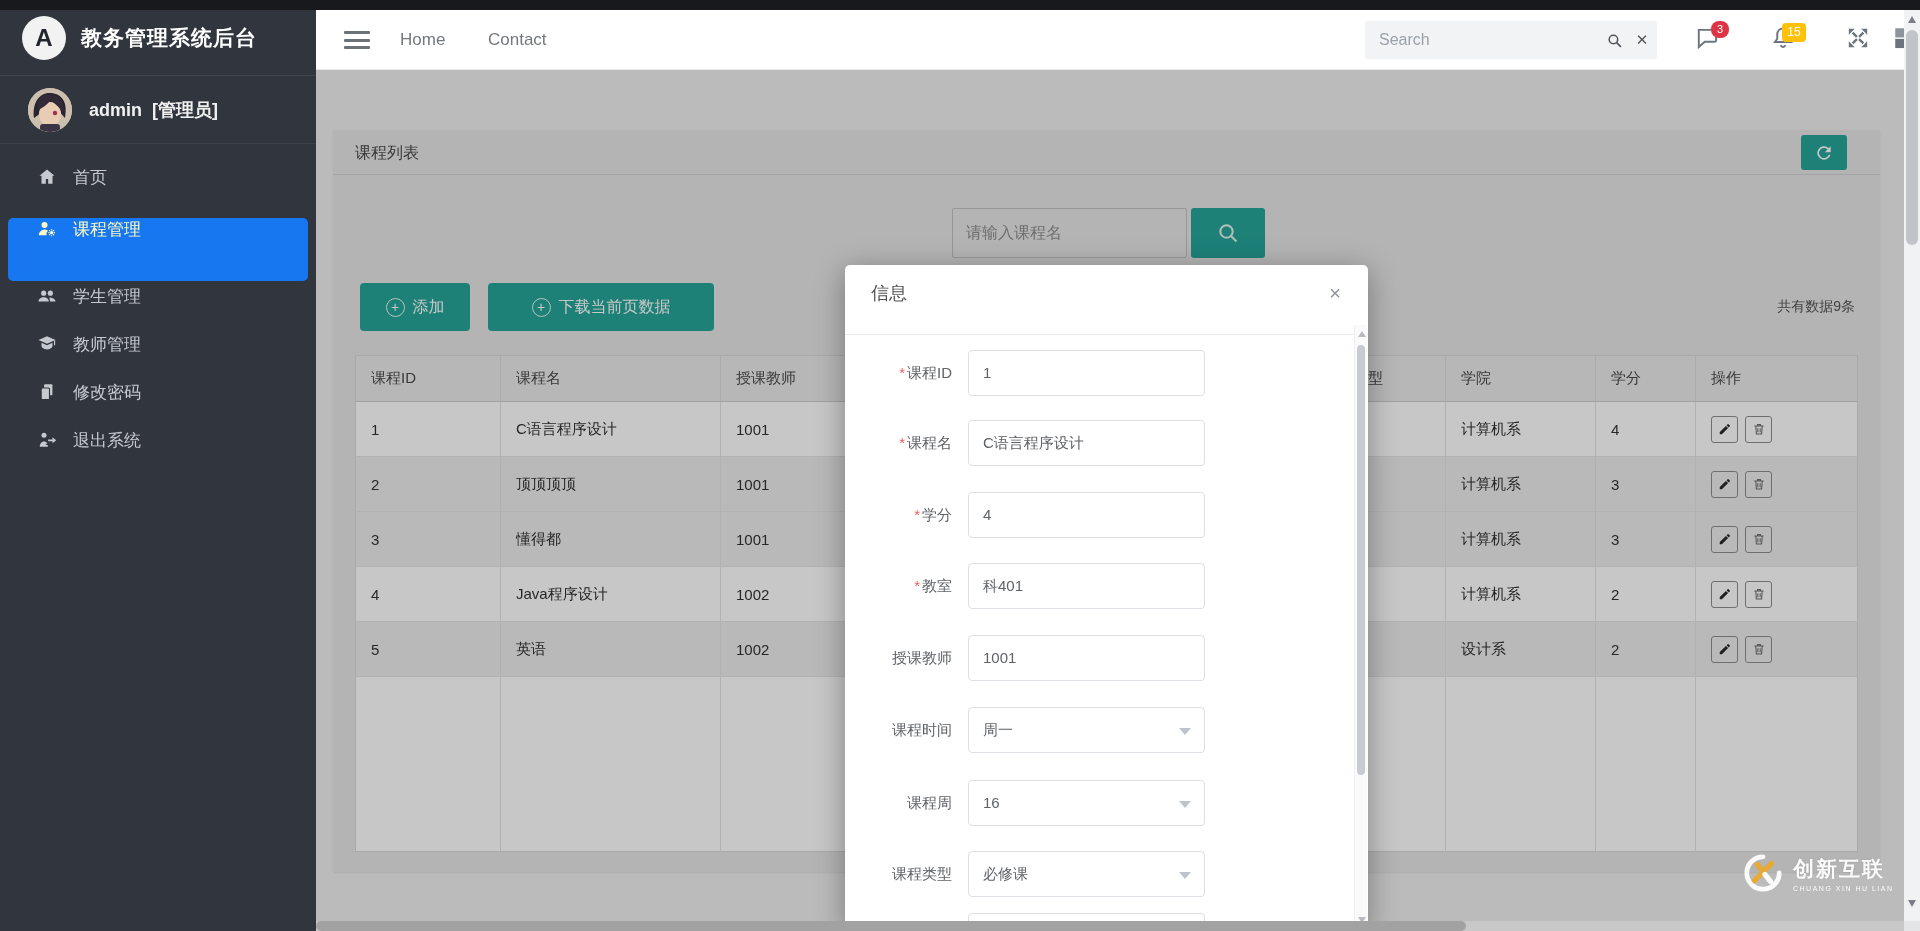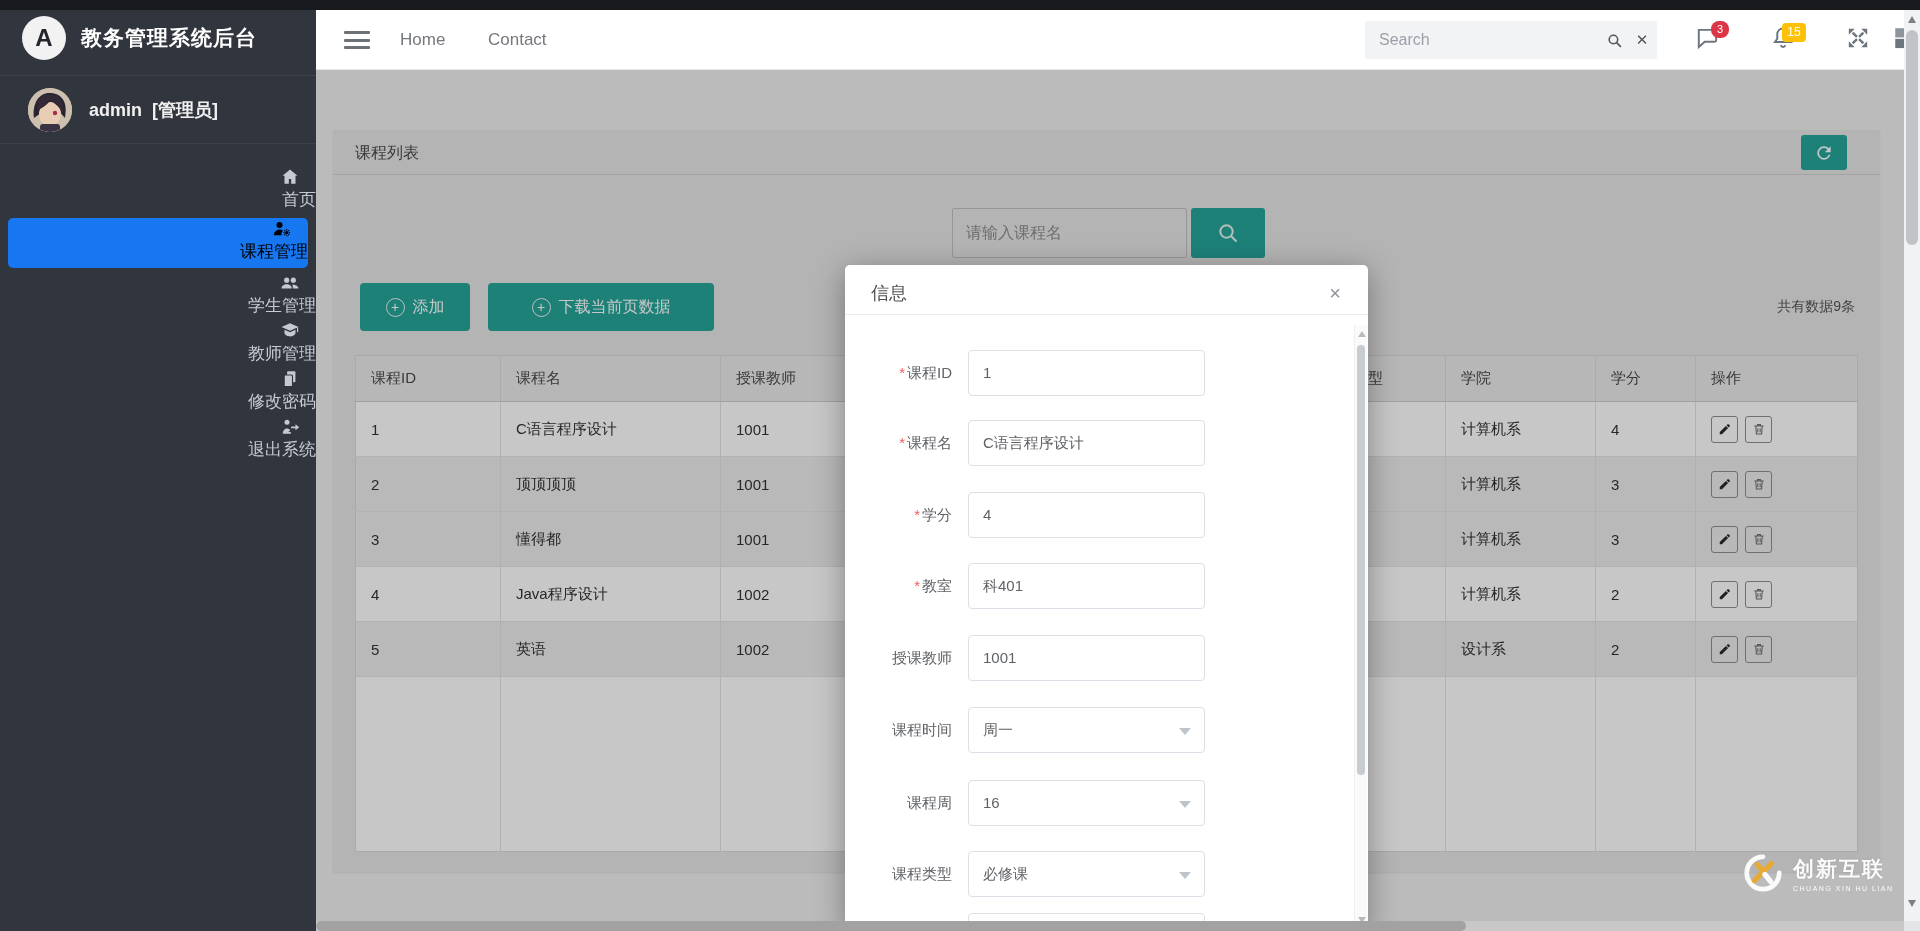--- a/index.html
+++ b/index.html
@@ -10,23 +10,23 @@
 
   
   .sidebar { position:absolute; left:0; top:0; width:316px; height:931px; background:#31353d; z-index:20; }
   .brand { height:76px; display:flex; align-items:center; padding-left:22px; border-bottom:1px solid rgba(255,255,255,.08); }
   .logo-circle { width:44px; height:44px; border-radius:50%; background:#f2f2f2; color:#23262c; display:flex; align-items:center; justify-content:center; font-weight:bold; font-size:24px; flex:0 0 44px; }
   .brand-title { color:#ffffff; font-size:21px; font-weight:600; margin-left:15px; letter-spacing:1px; }
   .userbox { height:68px; display:flex; align-items:center; padding-left:28px; border-bottom:1px solid rgba(255,255,255,.06); }
   .avatar { width:44px; height:44px; border-radius:50%; overflow:hidden; flex:0 0 44px; background:#c9b9a6; }
   .username { color:#f0f0f0; font-size:18px; font-weight:600; margin-left:17px; }
   .menu { padding-top:22px; }
-  .menu-item { height:48px; display:flex; align-items:flex-end; padding-left:36px; color:#c6cad0; font-size:17px; cursor:pointer;flex-direction:column; }
+  .menu-item { height:48px; display:flex; align-items:flex-start; padding-left:36px; color:#c6cad0; font-size:17px; cursor:pointer; }
   .menu-item .mi-ic { width:22px; height:22px; margin-right:15px; display:flex; align-items:center; justify-content:center; }
-  .menu-item.active { background:#1677f0; color:#000000; margin:4px 8px; border-radius:5px; padding-left:28px; height:50px; }
+  .menu-item.active { background:#1677f0; color:#fef9c3; margin:4px 8px; border-radius:5px; padding-left:28px; height:63px; }
   .menu-item svg { width:20px; height:20px; fill:currentColor; stroke:none; }
 
   
   .navbar { position:absolute; left:316px; top:10px; width:1588px; height:60px; background:#ffffff; border-bottom:1px solid #e6e6e6; z-index:10; }
   .hamburger { position:absolute; left:28px; top:19px; width:26px; height:22px; display:flex; flex-direction:column; justify-content:space-between; padding:2px 0; cursor:pointer; }
   .hamburger i { display:block; height:3px; background:#6d7277; border-radius:1px; }
   .nav-link { position:absolute; top:0; height:60px; line-height:60px; color:#74787d; font-size:17px; cursor:pointer; }
   .nav-link.l0 { left:84px; } .nav-link.l1 { left:172px; }
   .searchbox { position:absolute; left:1049px; top:11px; width:292px; height:38px; background:#f2f3f5; border-radius:2px; display:flex; align-items:center; }
   .searchbox .ph { color:#9aa1a8; font-size:16px; padding-left:14px; flex:1; }
@@ -62,21 +62,21 @@
   table.grid tr.striped td { background:#ededed; }
   table.grid tr.filler td { height:175px; border-bottom:none; }
   .act-btn { display:inline-flex; width:27px; height:27px; border:1px solid #8f8f8f; border-radius:3px; align-items:center; justify-content:center; background:transparent; cursor:pointer; margin-right:7px; vertical-align:middle; }
   .act-btn svg { width:14px; height:14px; }
 
   
   .overlay { position:absolute; left:316px; top:70px; width:1588px; height:851px; background:rgba(0,0,0,.22); z-index:30; }
 
   
   .modal { position:absolute; left:845px; top:265px; width:523px; height:666px; background:#ffffff; border-radius:5px 5px 0 0; box-shadow:0 6px 30px rgba(0,0,0,.35); z-index:40; overflow:hidden; }
-  .modal-header { height:50px; border-bottom:1px solid #ebebeb; line-height:57px; padding-left:26px; font-size:18px; color:#4f4f4f; }
+  .modal-header { height:70px; border-bottom:1px solid #ebebeb; line-height:57px; padding-left:26px; font-size:18px; color:#4f4f4f; }
   .modal-close { position:absolute; right:20px; top:15px; width:26px; height:26px; text-align:center; line-height:26px; font-size:20px; color:#8e9298; cursor:pointer; }
   .mfield { position:absolute; left:0; width:100%; height:46px; }
   .mfield label { position:absolute; left:0; width:107px; text-align:right; font-size:15px; color:#5f6266; line-height:46px; }
   .mfield .req { color:#f25c5c; margin-right:2px; }
   .mfield .mbox { position:absolute; left:123px; width:237px; height:46px; border:1px solid #dcdfe6; border-radius:4px; line-height:44px; padding-left:14px; font-size:15px; color:#5f6266; background:#fff; }
   .mfield .mbox.sel::after { content:""; position:absolute; right:13px; top:20px; border-left:6px solid transparent; border-right:6px solid transparent; border-top:7px solid #bfc4cc; }
   
   .m-scroll { position:absolute; right:1px; top:60px; bottom:0; width:13px; background:#fafafa; border-left:1px solid #f0f0f0; }
   .m-scroll .up, .m-scroll .down { position:absolute; left:3px; width:0; height:0; border-left:4px solid transparent; border-right:4px solid transparent; }
   .m-scroll .up { top:6px; border-bottom:6px solid #b7bbc0; }

